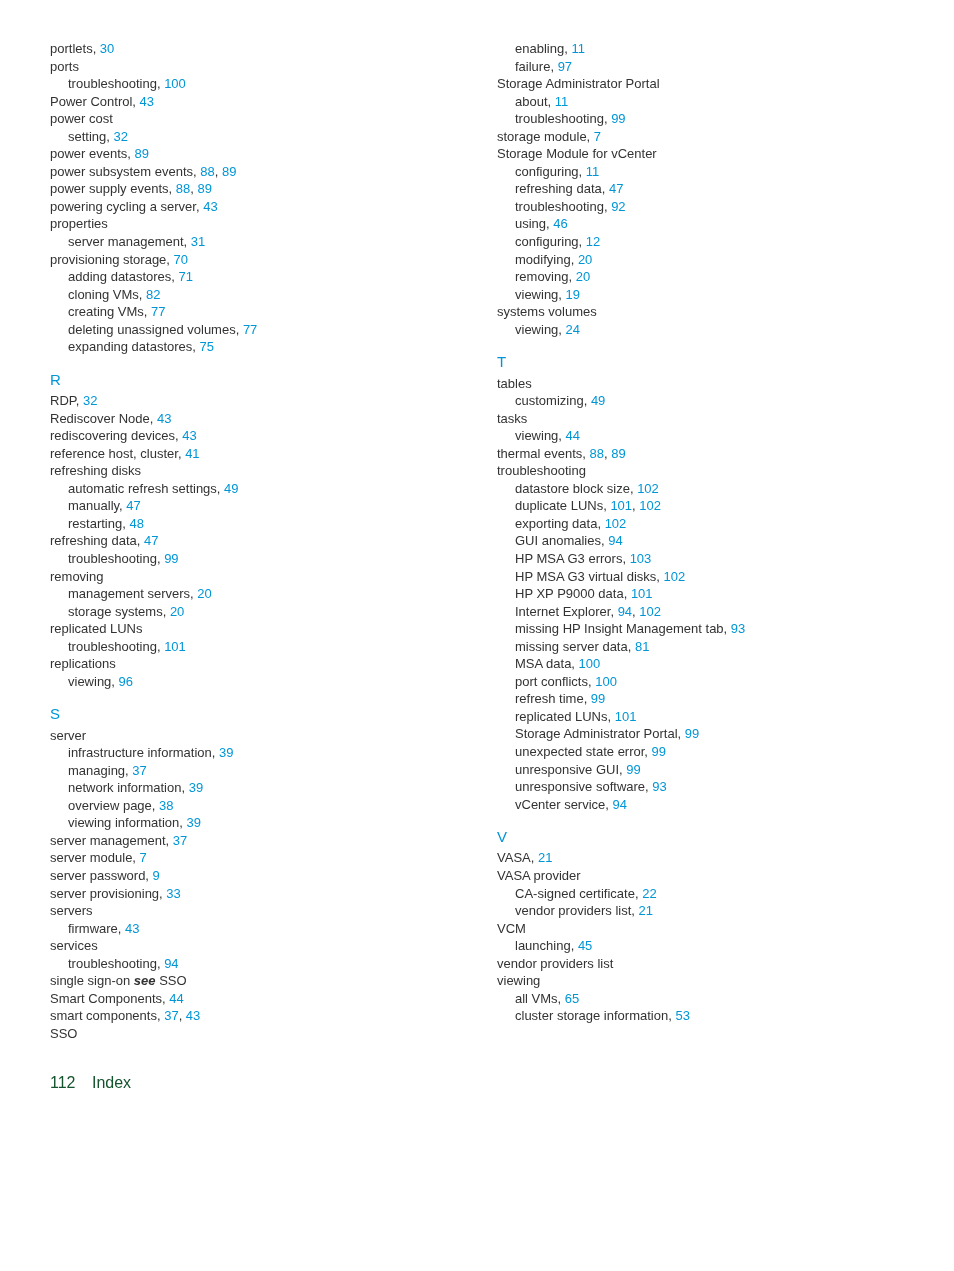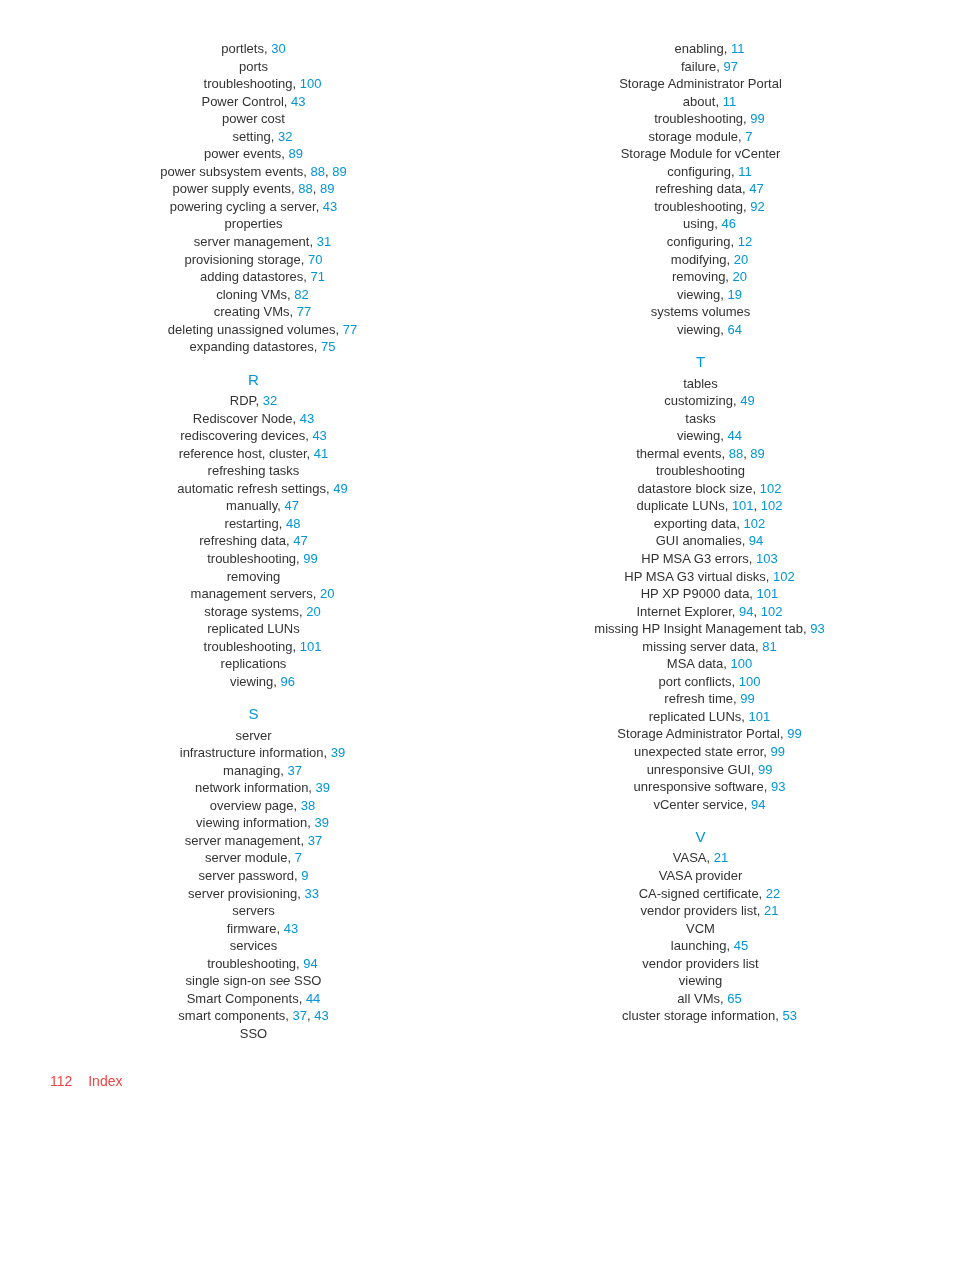--- a/index.html
+++ b/index.html
@@ -8,21 +8,20 @@
     line-height: 1.35;
     color: #333;
     margin: 0;
     padding: 40px 50px;
     width: 954px;
     box-sizing: border-box;
   }
   .columns {
     display: flex;
     gap: 40px;
-    text-align: center;
   }
   .col {
     flex: 1;
   }
   .entry {
     margin: 0;
   }
   .sub {
     padding-left: 18px;
   }
@@ -30,27 +29,27 @@
     color: #0096d6;
     font-size: 15px;
     margin-top: 14px;
     margin-bottom: 2px;
   }
   .page {
     color: #0096d6;
   }
   .footer {
     margin-top: 30px;
-    font-size: 14px;
-    color: #ef4444;
+    font-size: 16px;
+    color: #14532d;
   }
   .footer .num {
     margin-right: 12px;
   }
-  em { font-style: italic; }
+  em { font-style: italic; font-weight: bold; }
 </style>
 </head>
 <body>
 
 <div class="columns">
   <div class="col" id="col1">
       <div class="entry">portlets, <a class="page">30</a></div>
       <div class="entry">ports</div>
       <div class="entry sub">troubleshooting, <a class="page">100</a></div>
       <div class="entry">Power Control, <a class="page">43</a></div>
@@ -66,21 +65,21 @@
       <div class="entry sub">adding datastores, <a class="page">71</a></div>
       <div class="entry sub">cloning VMs, <a class="page">82</a></div>
       <div class="entry sub">creating VMs, <a class="page">77</a></div>
       <div class="entry sub">deleting unassigned volumes, <a class="page">77</a></div>
       <div class="entry sub">expanding datastores, <a class="page">75</a></div>
       <div class="letter">R</div>
       <div class="entry">RDP, <a class="page">32</a></div>
       <div class="entry">Rediscover Node, <a class="page">43</a></div>
       <div class="entry">rediscovering devices, <a class="page">43</a></div>
       <div class="entry">reference host, cluster, <a class="page">41</a></div>
-      <div class="entry">refreshing tasks</div>
+      <div class="entry">refreshing disks</div>
       <div class="entry sub">automatic refresh settings, <a class="page">49</a></div>
       <div class="entry sub">manually, <a class="page">47</a></div>
       <div class="entry sub">restarting, <a class="page">48</a></div>
       <div class="entry">refreshing data, <a class="page">47</a></div>
       <div class="entry sub">troubleshooting, <a class="page">99</a></div>
       <div class="entry">removing</div>
       <div class="entry sub">management servers, <a class="page">20</a></div>
       <div class="entry sub">storage systems, <a class="page">20</a></div>
       <div class="entry">replicated LUNs</div>
       <div class="entry sub">troubleshooting, <a class="page">101</a></div>
@@ -116,21 +115,21 @@
       <div class="entry">Storage Module for vCenter</div>
       <div class="entry sub">configuring, <a class="page">11</a></div>
       <div class="entry sub">refreshing data, <a class="page">47</a></div>
       <div class="entry sub">troubleshooting, <a class="page">92</a></div>
       <div class="entry sub">using, <a class="page">46</a></div>
       <div class="entry sub">configuring, <a class="page">12</a></div>
       <div class="entry sub">modifying, <a class="page">20</a></div>
       <div class="entry sub">removing, <a class="page">20</a></div>
       <div class="entry sub">viewing, <a class="page">19</a></div>
       <div class="entry">systems volumes</div>
-      <div class="entry sub">viewing, <a class="page">64</a></div>
+      <div class="entry sub">viewing, <a class="page">24</a></div>
       <div class="letter">T</div>
       <div class="entry">tables</div>
       <div class="entry sub">customizing, <a class="page">49</a></div>
       <div class="entry">tasks</div>
       <div class="entry sub">viewing, <a class="page">44</a></div>
       <div class="entry">thermal events, <a class="page">88</a>, <a class="page">89</a></div>
       <div class="entry">troubleshooting</div>
       <div class="entry sub">datastore block size, <a class="page">102</a></div>
       <div class="entry sub">duplicate LUNs, <a class="page">101</a>, <a class="page">102</a></div>
       <div class="entry sub">exporting data, <a class="page">102</a></div>

